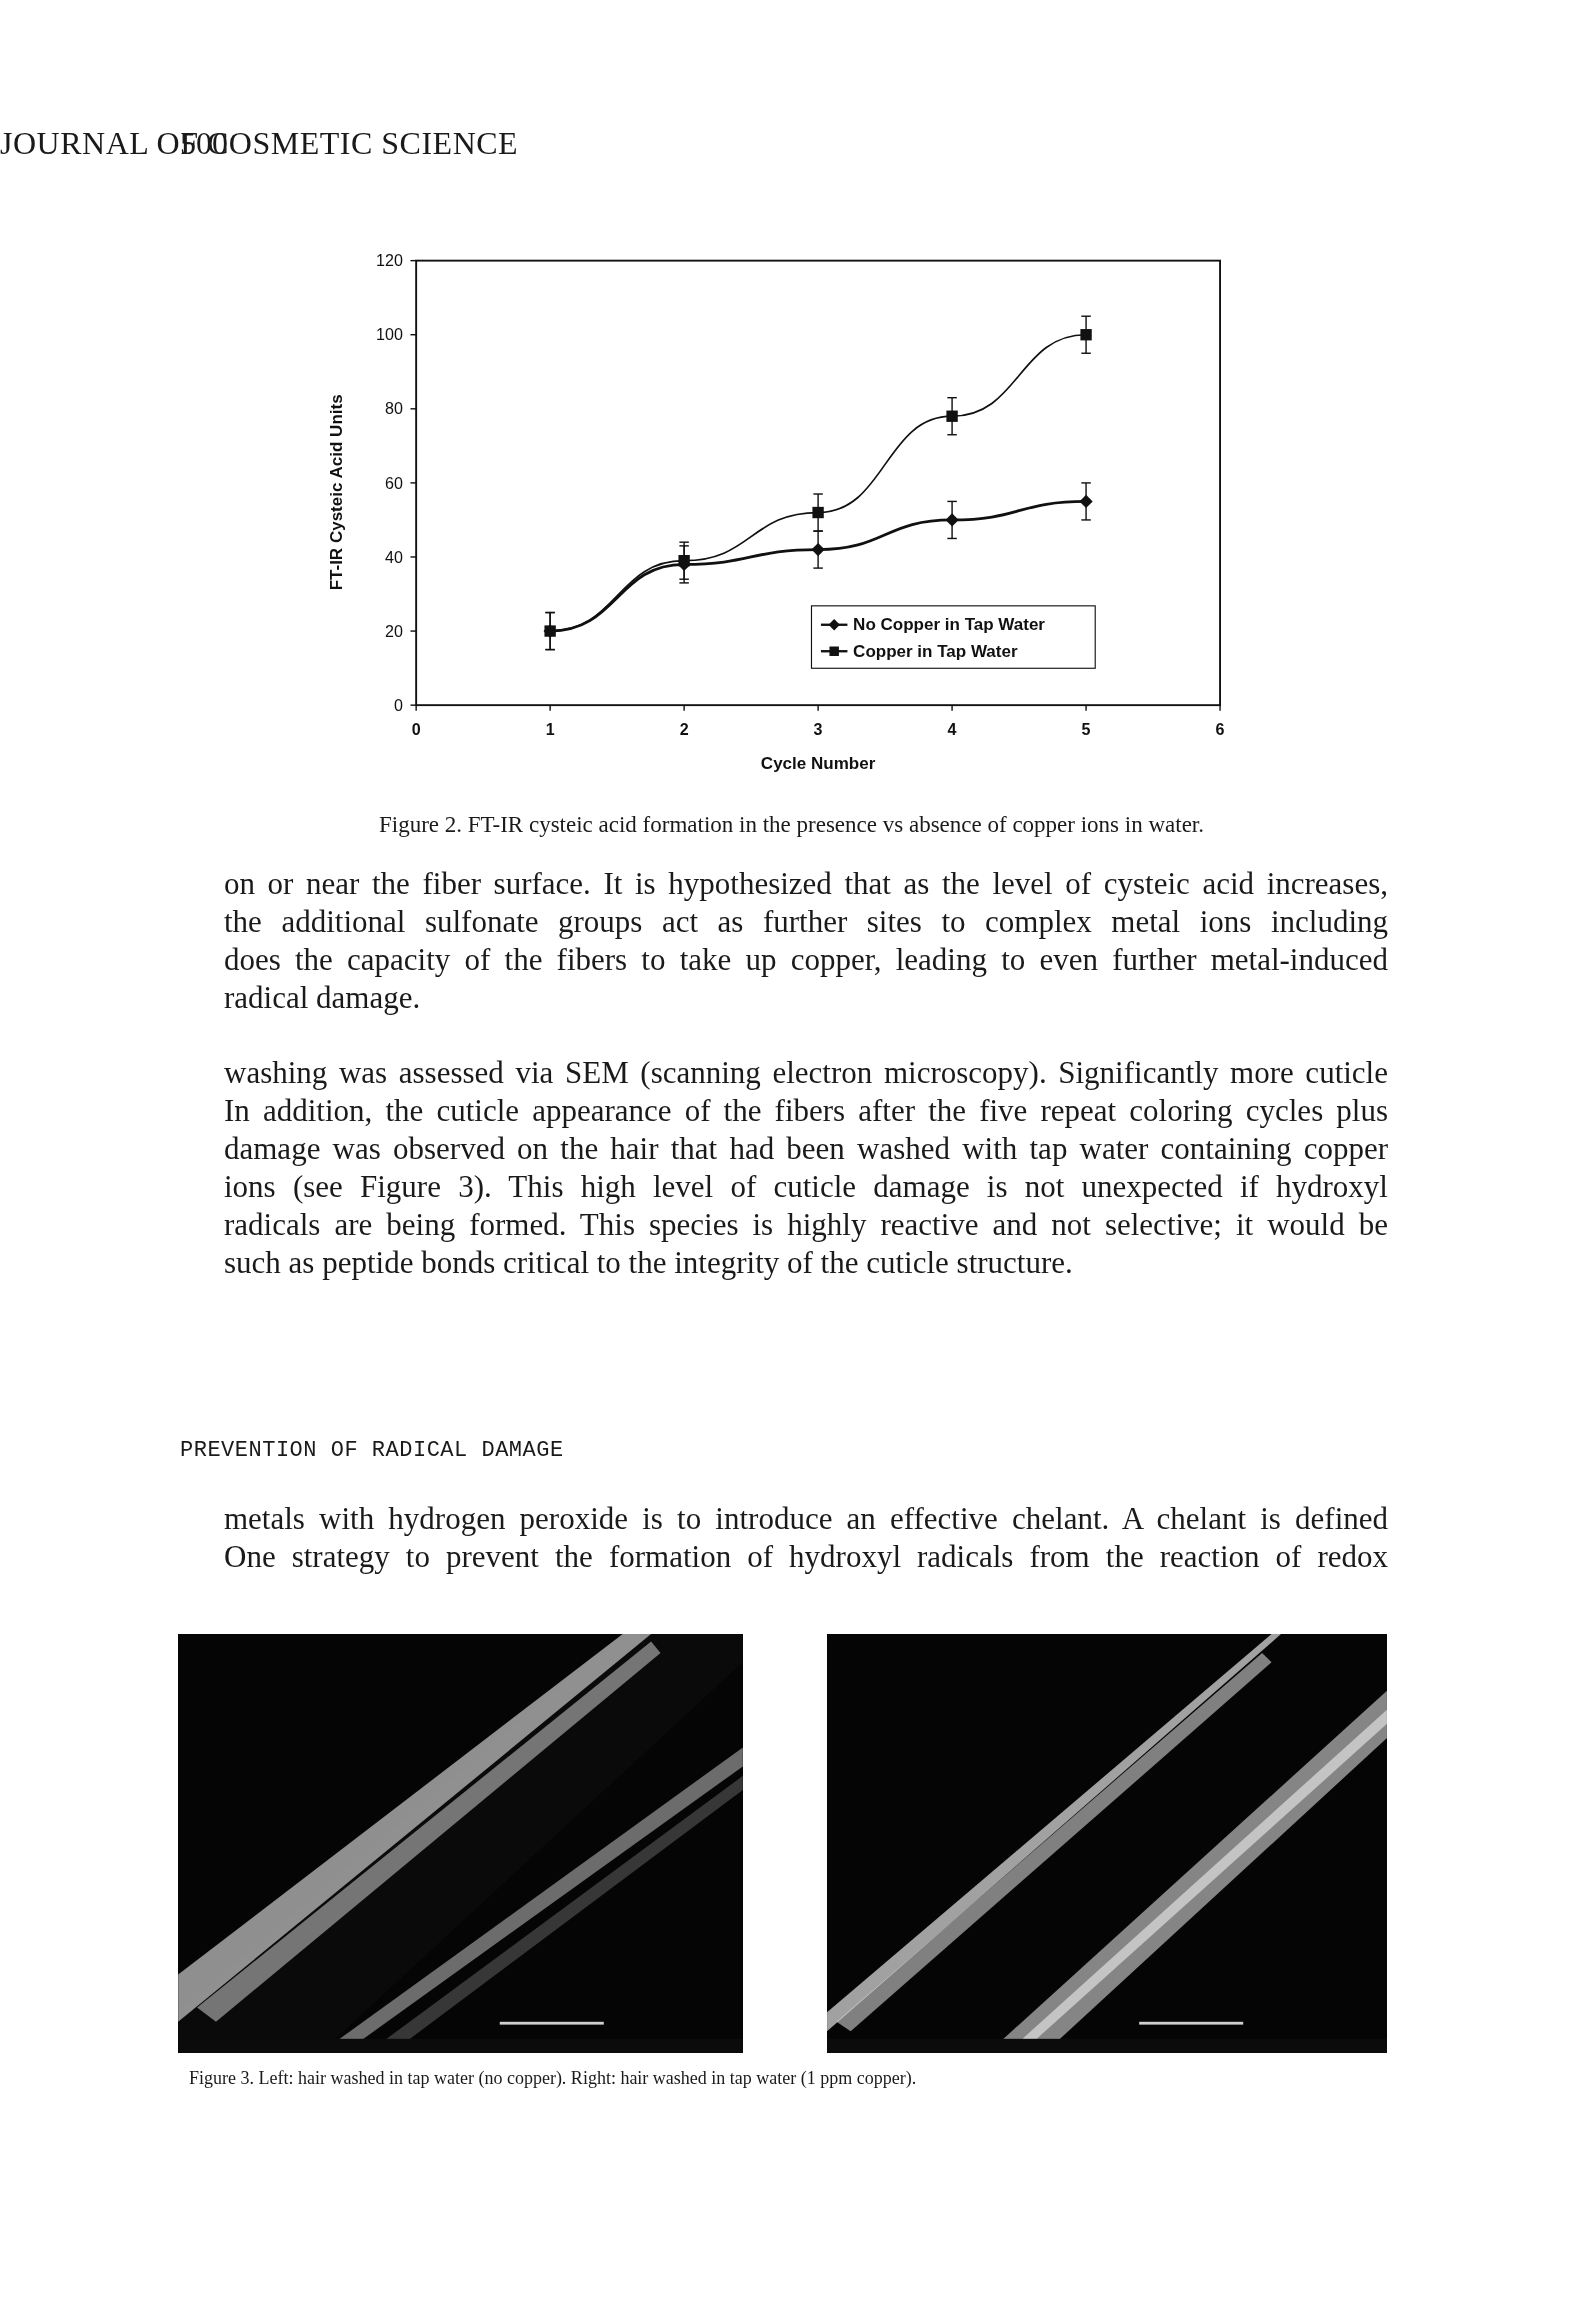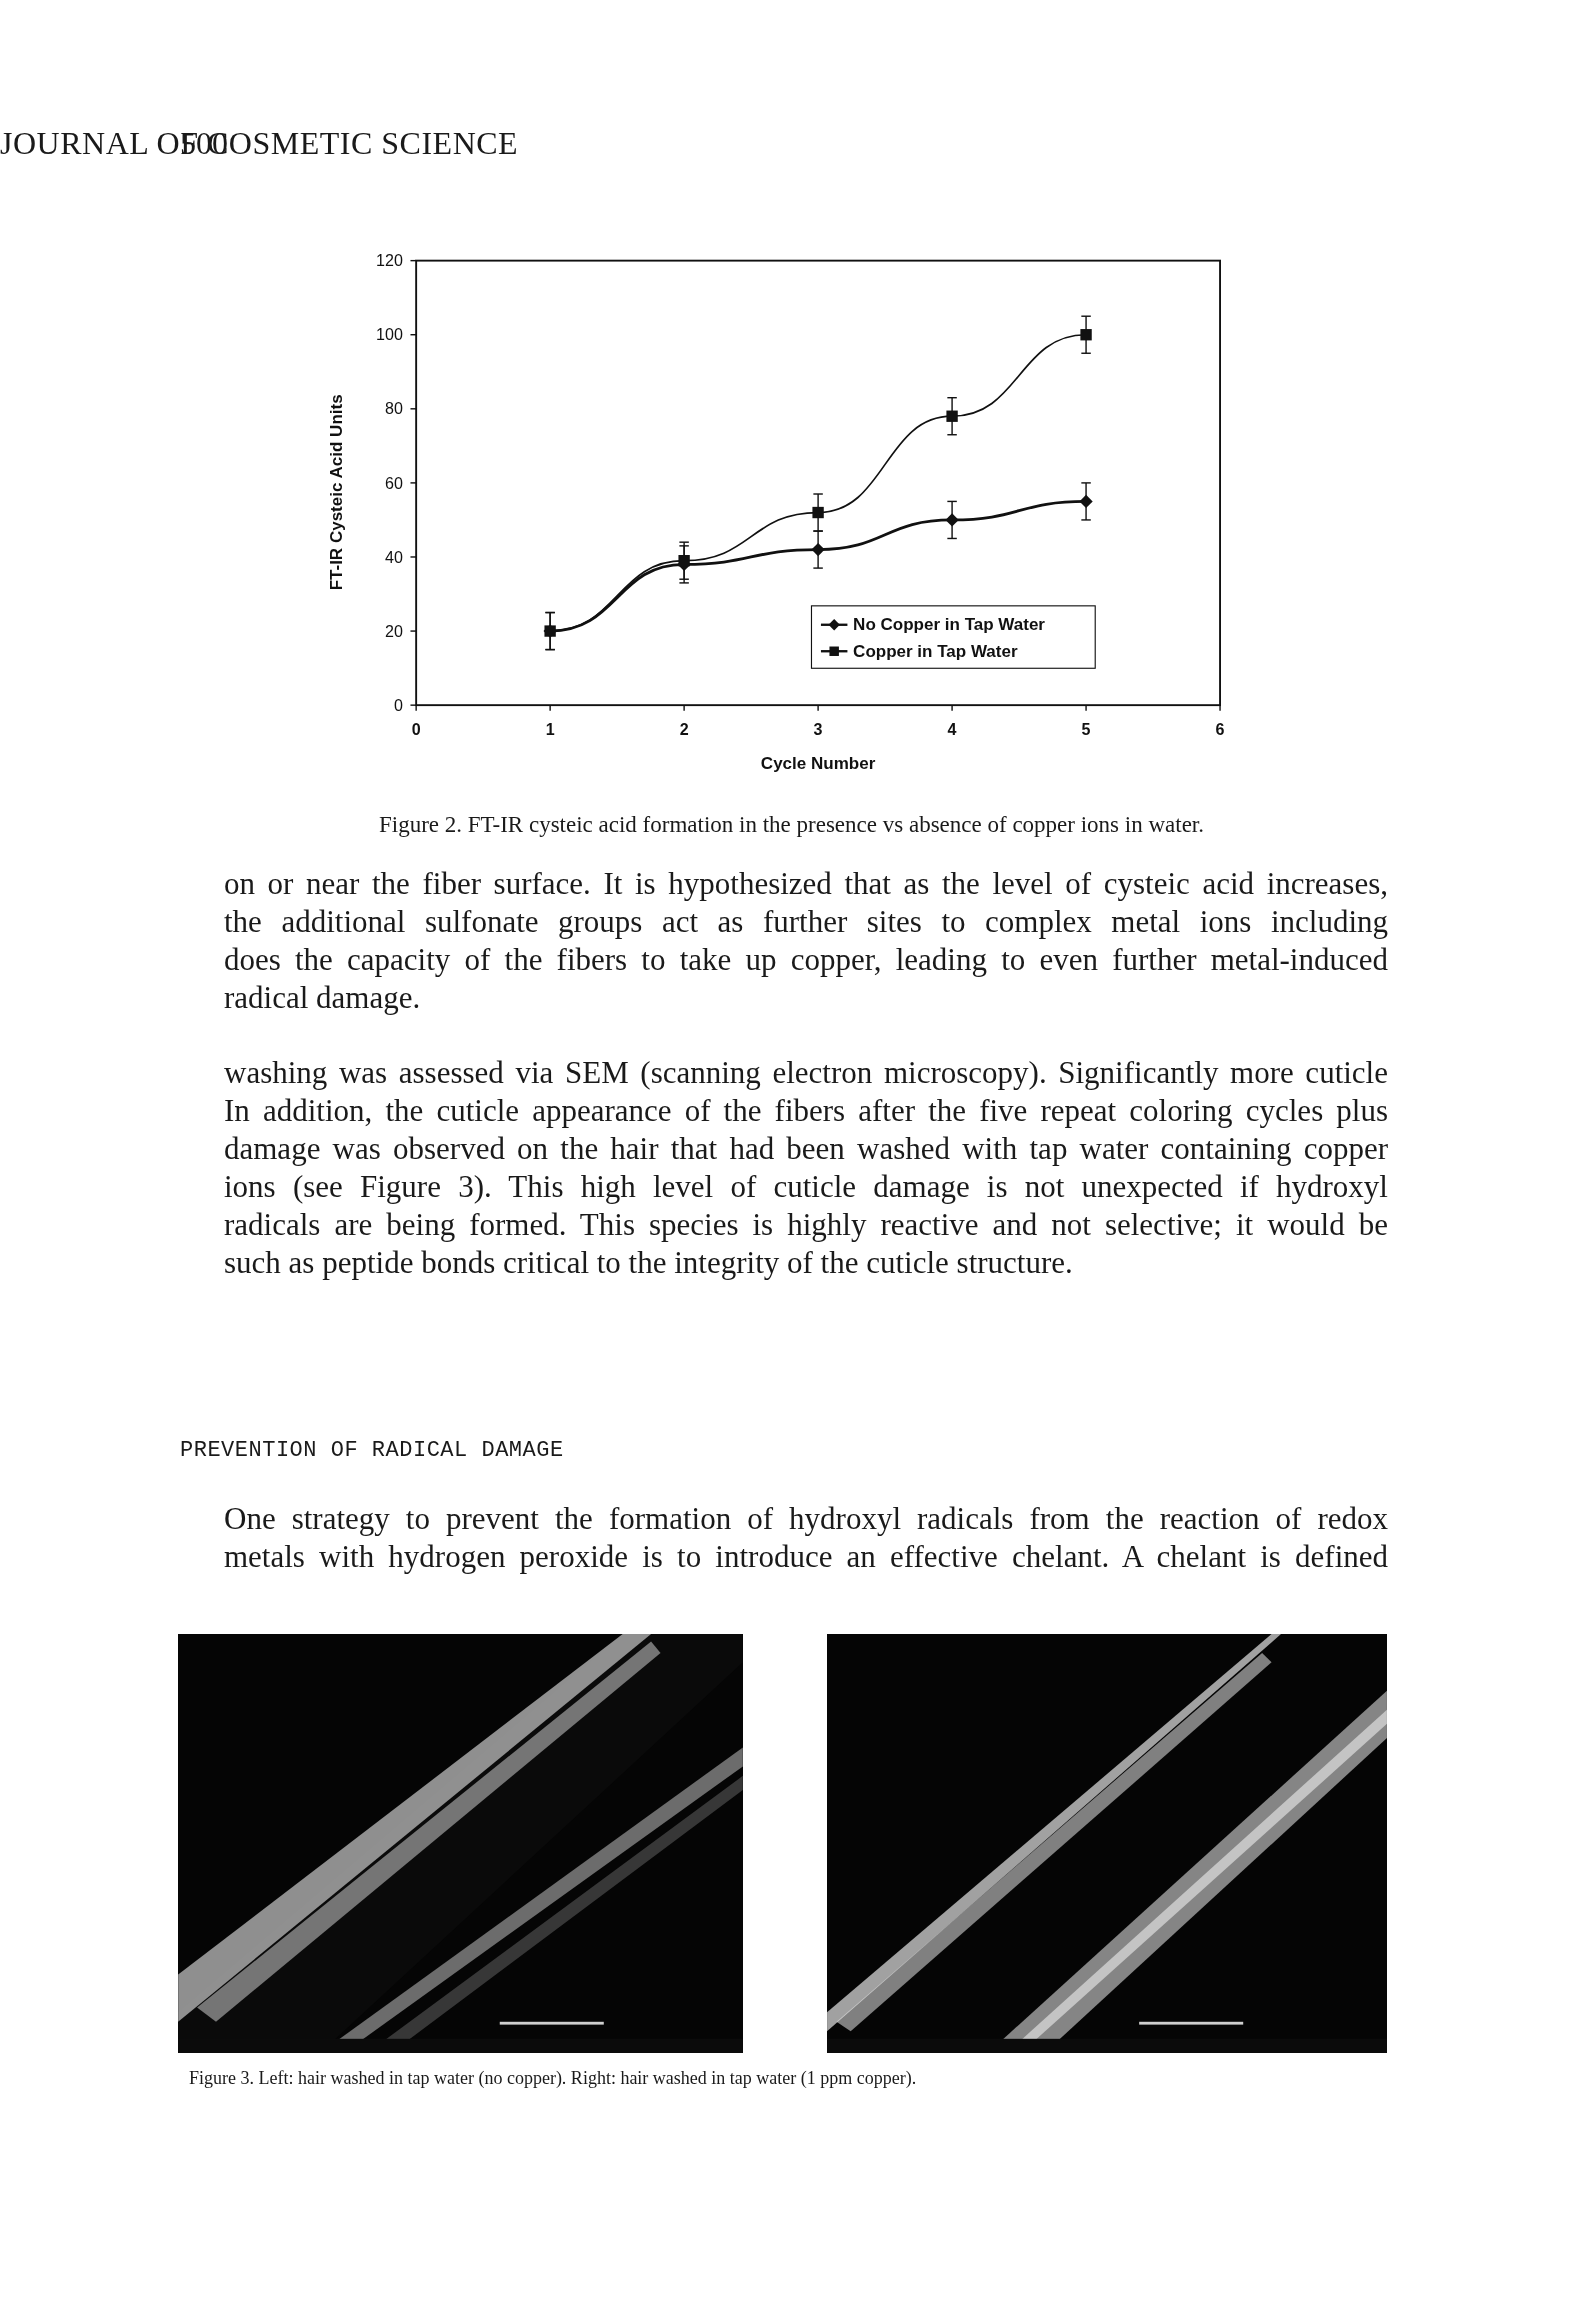--- a/index.html
+++ b/index.html
@@ -139,22 +139,22 @@
   <span class="line">In addition, the cuticle appearance of the fibers after the five repeat coloring cycles plus</span>
   <span class="line">damage was observed on the hair that had been washed with tap water containing copper</span>
   <span class="line">ions (see Figure 3). This high level of cuticle damage is not unexpected if hydroxyl</span>
   <span class="line">radicals are being formed. This species is highly reactive and not selective; it would be</span>
   <span class="line last">such as peptide bonds critical to the integrity of the cuticle structure.</span>
 </div>
 
 <div class="section-head">PREVENTION OF RADICAL DAMAGE</div>
 
 <div class="body-text para3">
+  <span class="line">metals with hydrogen peroxide is to introduce an effective chelant. A chelant is defined</span>
   <span class="line">One strategy to prevent the formation of hydroxyl radicals from the reaction of redox</span>
-  <span class="line">metals with hydrogen peroxide is to introduce an effective chelant. A chelant is defined</span>
 </div>
 
 <div class="sem sem-left" title="SEM micrograph hair fiber no copper">
   <svg width="565" height="419" viewBox="0 0 597 443" xmlns="http://www.w3.org/2000/svg">
     <defs>
       <linearGradient id="gl1" x1="0" y1="0" x2="1" y2="0">
         <stop offset="0" stop-color="#e8e8e8"></stop>
           <stop offset="0.5" stop-color="#9a9a9a"></stop>
           <stop offset="1" stop-color="#2a2a2a"></stop>
       </linearGradient>

